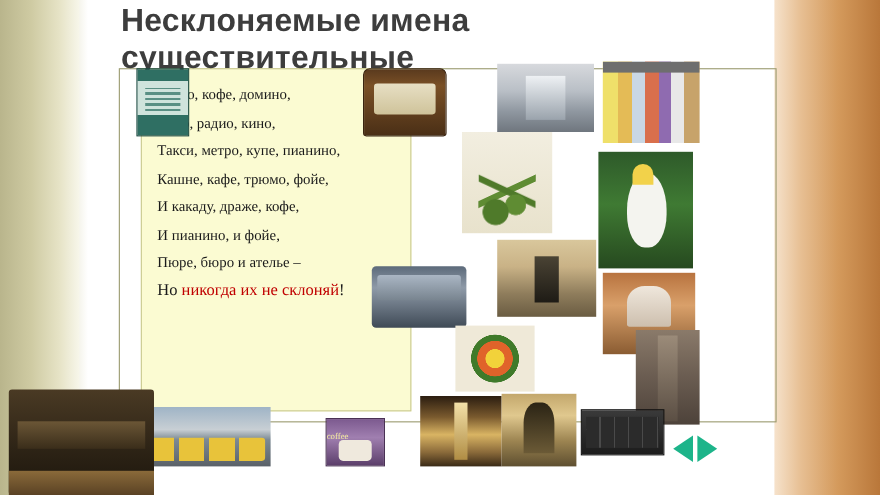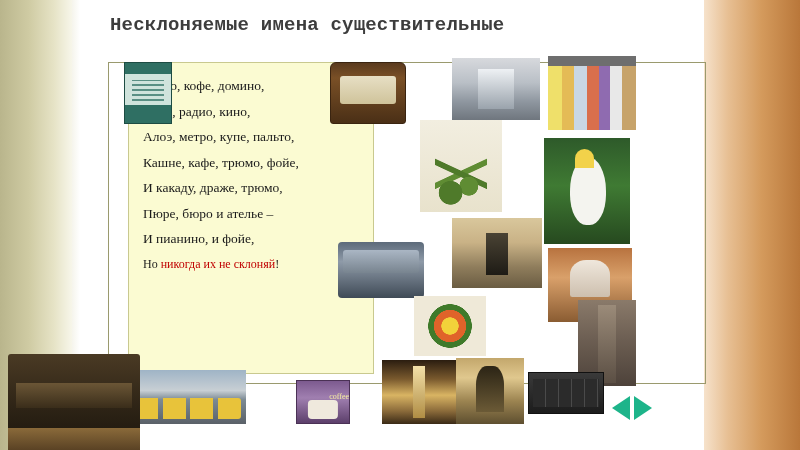--- a/index.html
+++ b/index.html
@@ -28,24 +28,24 @@
   }
   .right-band {
     position: absolute;
     right: 0; top: 0;
     width: 96px; height: 450px;
     background: linear-gradient(90deg, #f6e2cb 0%, #e7bf93 25%, #d49a5c 60%, #b9773a 100%);
   }
   .title {
     position: absolute;
     left: 110px;
-    top: 14px;
+    top: 2px;
     width: 560px;
-    font-family: Liberation Mono, monospace;
-    font-size: 19px;
+    font-family: Liberation Sans, sans-serif;
+    font-size: 29px;
     font-weight: bold;
     color: #3d3d3d;
     line-height: 1.18;
     letter-spacing: 0.2px;
     z-index: 5;
   }
   .content-frame {
     position: absolute;
     left: 108px;
     top: 62px;
@@ -68,21 +68,21 @@
     z-index: 4;
   }
   .poem-line {
     font-family: "Liberation Serif", serif;
     font-size: 13.5px;
     color: #1a1a1a;
     line-height: 25.5px;
     white-space: nowrap;
   }
   .poem-line .red { color: #c00000; }
-  .poem-line.last { font-size: 12px; }
+  .poem-line.last { font-size: 15px; }
 
   
   .photo {
     position: absolute;
     background-size: cover;
     background-repeat: no-repeat;
     box-sizing: border-box;
     z-index: 6;
     overflow: hidden;
   }
@@ -238,21 +238,21 @@
     left: 50%; top: 46%;
     transform: translateX(-50%);
     width: 58%; height: 44%;
     background: #efe9dd;
     border-radius: 4px;
   }
   .coffee-label {
     position: absolute;
     left: 0; right: 0;
     top: 26%;
-    text-align: right;
+    text-align: left;
     font-family: "Liberation Serif", serif;
     font-size: 8px;
     color: #f7efa0;
     z-index: 3;
   }
   .hall {
     background: linear-gradient(180deg, #2b1d10 0%, #7a5a2e 30%, #d9b463 55%, #8a6a3a 80%, #3a2a16 100%);
   }
   .hall::after {
     content: "";
@@ -342,25 +342,25 @@
   <div class="left-band"></div>
   <div class="right-band"></div>
 
   <div class="title">Несклоняемые имена существительные</div>
 
   <div class="content-frame"></div>
 
   <div class="poem-box">
     <div class="poem-line">Какао, кофе, домино,</div>
     <div class="poem-line">Алоэ, радио, кино,</div>
-    <div class="poem-line">Алоэ, метро, купе, пальто,</div>
+    <div class="poem-line">Такси, метро, купе, пианино,</div>
     <div class="poem-line">Кашне, кафе, трюмо, фойе,</div>
-    <div class="poem-line">И какаду, драже, трюмо,</div>
+    <div class="poem-line">И какаду, драже, кофе,</div>
+    <div class="poem-line">И пианино, и фойе,</div>
     <div class="poem-line">Пюре, бюро и ателье –</div>
-    <div class="poem-line">И пианино, и фойе,</div>
     <div class="poem-line last"><span>Но </span><span class="red">никогда их не склоняй</span><span>!</span></div>
   </div>
 
   <div class="photo tea-tin" style="left:124px; top:62px; width:48px; height:62px;"></div>
   <div class="photo radio" style="left:330px; top:62px; width:76px; height:62px;"></div>
   <div class="photo corridor" style="left:452px; top:58px; width:88px; height:62px;"></div>
   <div class="photo clothes" style="left:548px; top:56px; width:88px; height:74px;"></div>
   <div class="photo plant" style="left:420px; top:120px; width:82px; height:92px;"></div>
   <div class="photo cockatoo" style="left:544px; top:138px; width:86px; height:106px;"></div>
   <div class="photo metro" style="left:452px; top:218px; width:90px; height:70px;"></div>

